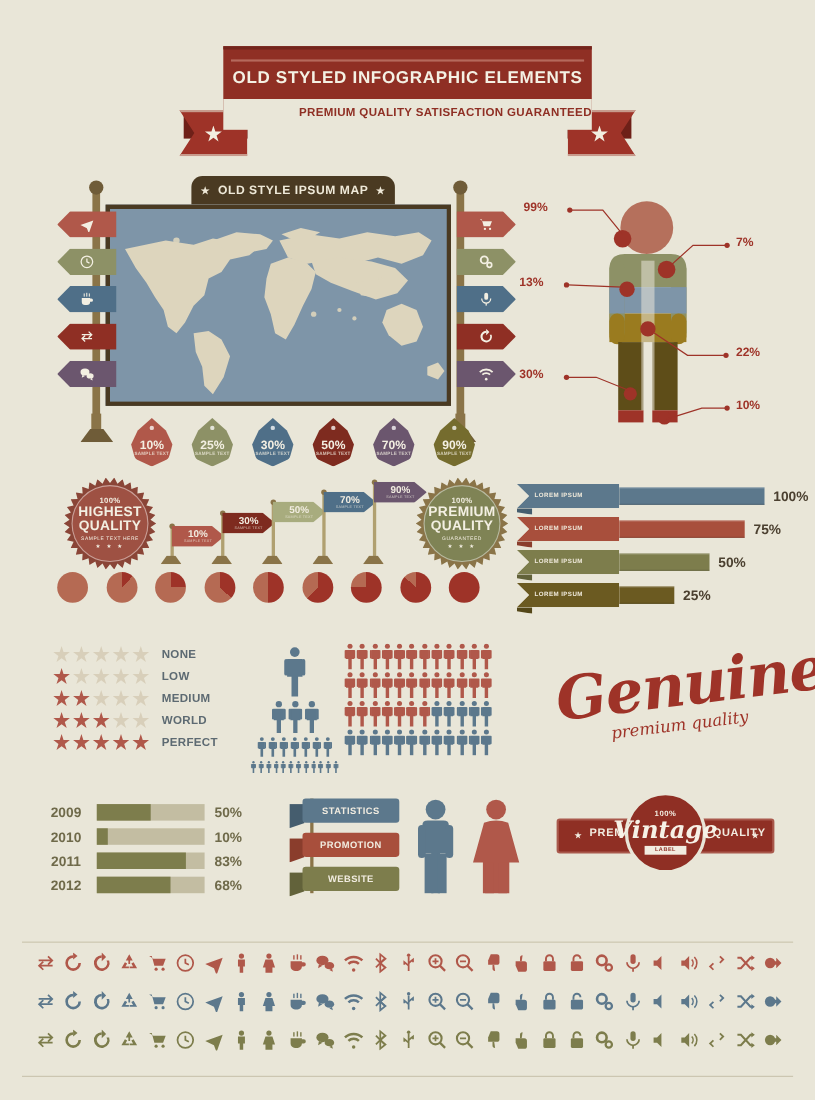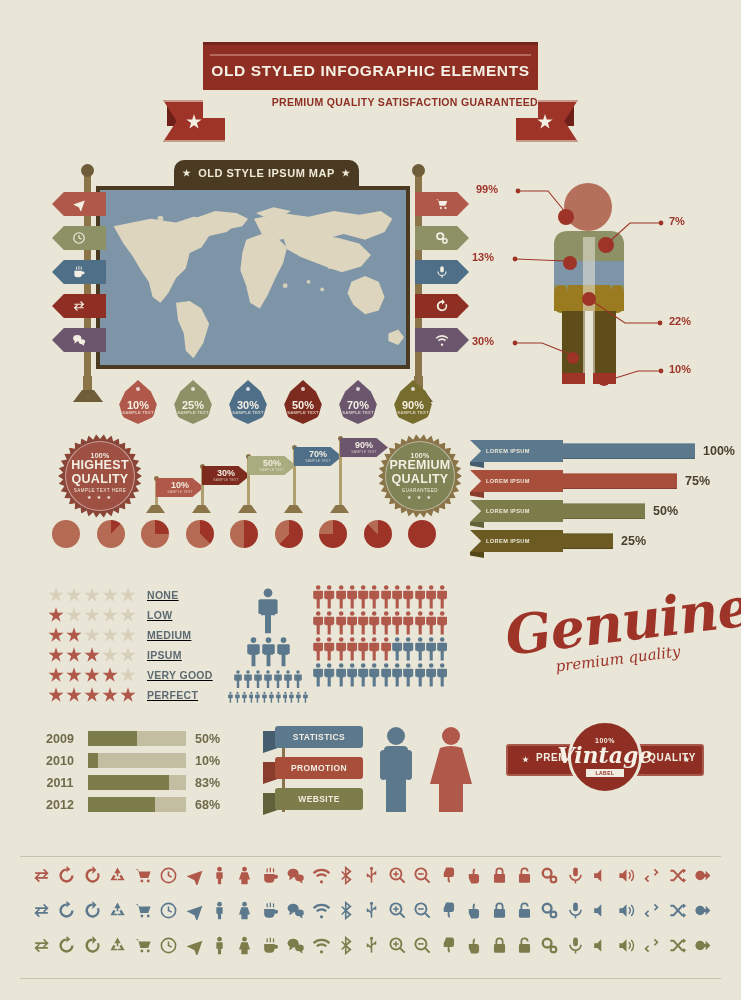--- a/index.html
+++ b/index.html
@@ -111,21 +111,21 @@
   .barrow { position: relative; height: 22px; margin-bottom: 8px; display: flex; align-items: center; }
   .bar-lbl { position: relative; height: 22px; width: 93px; display: flex; align-items: center;
      padding-left: 16px; color: #efe9da; font-size: 5.6px; font-weight: bold; letter-spacing: .4px;
      clip-path: polygon(0 0,100% 0,100% 100%,0 100%,12% 50%); }
   .bar-fill { height: 16px; }
   .bar-pct { margin-left: 8px; font-size: 12.5px; font-weight: bold; color: #4b4030; }
   .bar-tail { position:absolute; left:0; top:22px; width:14px; height:6px; }
 
   
   .stars-block { position: absolute; left: 48px; top: 586px; }
-  .star-row { display: flex; align-items: center; height: 18px; margin-bottom: 2px; text-decoration: underline; }
+  .star-row { display: flex; align-items: center; height: 18px; margin-bottom: 2px; }
   .star { width: 16px; height: 16px; margin-right: 2px;
      clip-path: polygon(50% 2%,61% 36%,97% 36%,68% 58%,79% 92%,50% 71%,21% 92%,32% 58%,3% 36%,39% 36%); }
   .star-lbl { margin-left: 9px; font-size: 10.5px; font-weight: bold; color: #5d6a72; letter-spacing: .3px; }
 
   
   .pyramid { position: absolute; left: 228px; top: 588px; width: 80px; height: 105px; }
   .pgrid { position: absolute; left: 313px; top: 585px; width: 150px; }
   .prow { display: flex; gap: 0.9px; margin-bottom: 2px; }
 
   
@@ -550,29 +550,21 @@
         <div class="star" style="background:#d8cfba"></div>
         <div class="star" style="background:#d8cfba"></div>
         <div class="star-lbl">MEDIUM</div>
       </div>
       <div class="star-row">
         <div class="star" style="background:#b0584a"></div>
         <div class="star" style="background:#b0584a"></div>
         <div class="star" style="background:#b0584a"></div>
         <div class="star" style="background:#d8cfba"></div>
         <div class="star" style="background:#d8cfba"></div>
-        <div class="star-lbl">IPSUM</div>
-      </div>
-      <div class="star-row">
-        <div class="star" style="background:#b0584a"></div>
-        <div class="star" style="background:#b0584a"></div>
-        <div class="star" style="background:#b0584a"></div>
-        <div class="star" style="background:#b0584a"></div>
-        <div class="star" style="background:#d8cfba"></div>
-        <div class="star-lbl">VERY GOOD</div>
+        <div class="star-lbl">WORLD</div>
       </div>
       <div class="star-row">
         <div class="star" style="background:#b0584a"></div>
         <div class="star" style="background:#b0584a"></div>
         <div class="star" style="background:#b0584a"></div>
         <div class="star" style="background:#b0584a"></div>
         <div class="star" style="background:#b0584a"></div>
         <div class="star-lbl">PERFECT</div>
       </div>
     </div>

